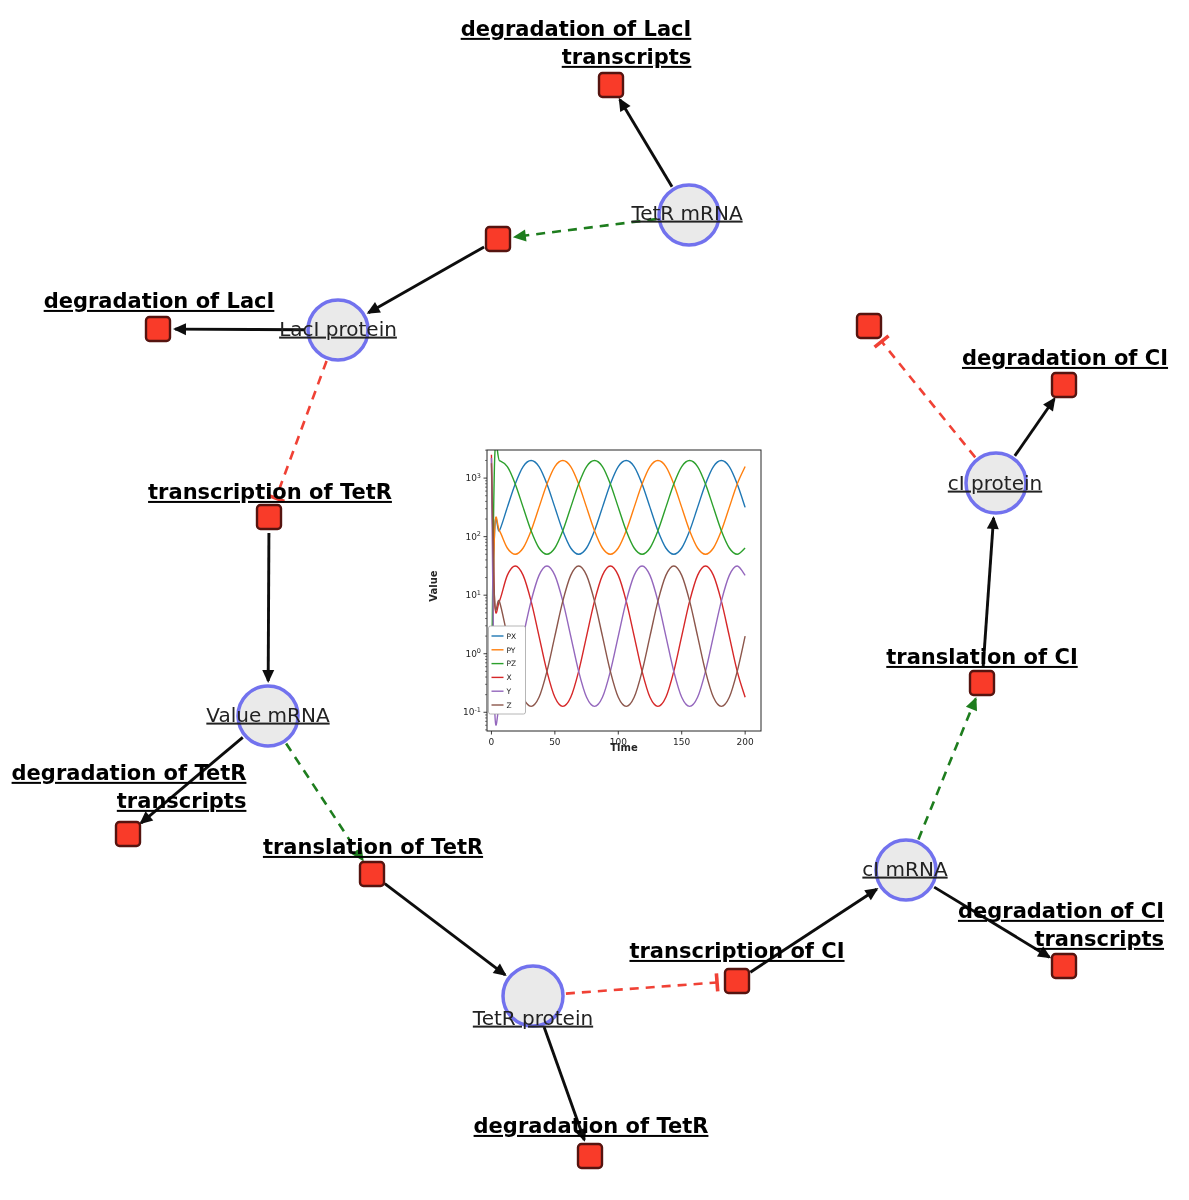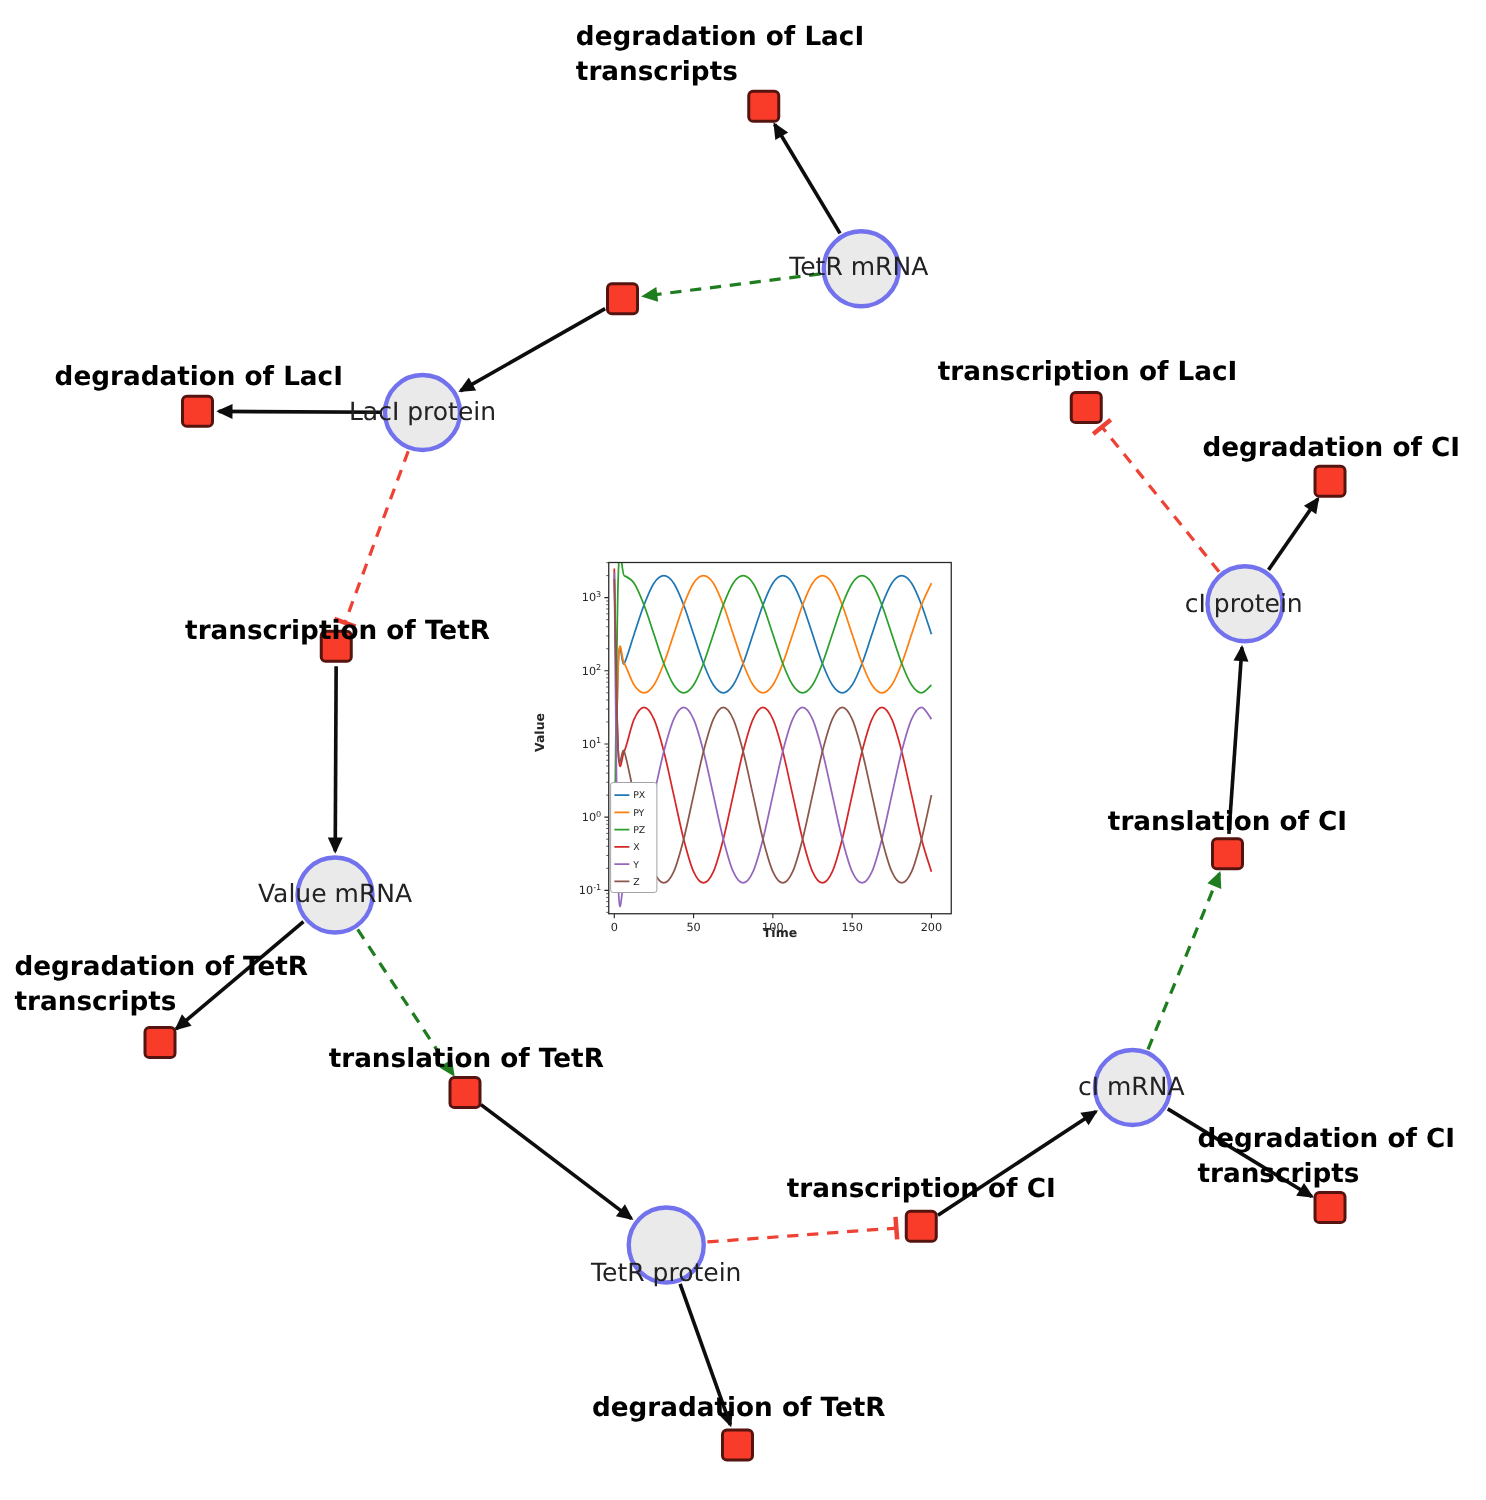--- a/index.html
+++ b/index.html
@@ -1,20 +1,20 @@
 <!DOCTYPE html>
 <html><head>
 <meta charset="utf-8">
 <style>
   html,body{margin:0;padding:0;background:#fff;}
   .figure{position:relative;width:1189px;height:1200px;background:#fff;overflow:hidden;
           font-family:"DejaVu Sans","Liberation Sans",sans-serif;}
   .net{position:absolute;left:0;top:0;}
   .labels{position:absolute;left:0;top:0;width:100%;height:100%;pointer-events:none;}
-  .nlabel{position:absolute;transform:translate(-50%,-50%);text-align:left;white-space:nowrap;line-height:1.34;}
+  .nlabel{position:absolute;transform:translate(-50%,-50%);text-align:right;white-space:nowrap;line-height:1.34;text-decoration:underline;}
   .nlabel.reaction{font-weight:bold;font-size:21px;color:#000;}
   .nlabel.species{font-size:20px;color:#222;}
   .inset{position:absolute;left:420px;top:441px;}
   .inset text{font-family:"DejaVu Sans","Liberation Sans",sans-serif;}
   .axis-label{position:absolute;font-size:10px;font-weight:bold;color:#262626;transform:translate(-50%,-50%);}
   .axis-label.rot{transform:translate(-50%,-50%) rotate(-90deg);}
 </style>
 </head>
 <body>
 
@@ -185,27 +185,24 @@
       <div class="nlabel species" style="left: 995px; top: 483px;">
         <div>cI protein</div>
       </div>
       <div class="nlabel reaction" style="left: 576px; top: 43px;">
         <div>degradation of LacI</div>
         <div>transcripts</div>
       </div>
       <div class="nlabel reaction" style="left: 159px; top: 301px;">
         <div>degradation of LacI</div>
       </div>
-      <div class="nlabel reaction" style="left: 870px; top: 297px;">
-        <div>transcription of LacI</div>
-      </div>
       <div class="nlabel reaction" style="left: 1065px; top: 358px;">
         <div>degradation of CI</div>
       </div>
-      <div class="nlabel reaction" style="left: 270px; top: 492px; margin-top: 12px;">
+      <div class="nlabel reaction" style="left: 270px; top: 492px;">
         <div>transcription of TetR</div>
       </div>
       <div class="nlabel reaction" style="left: 982px; top: 657px;">
         <div>translation of CI</div>
       </div>
       <div class="nlabel reaction" style="left: 129px; top: 787px;">
         <div>degradation of TetR</div>
         <div>transcripts</div>
       </div>
       <div class="nlabel reaction" style="left: 373px; top: 847px;">

